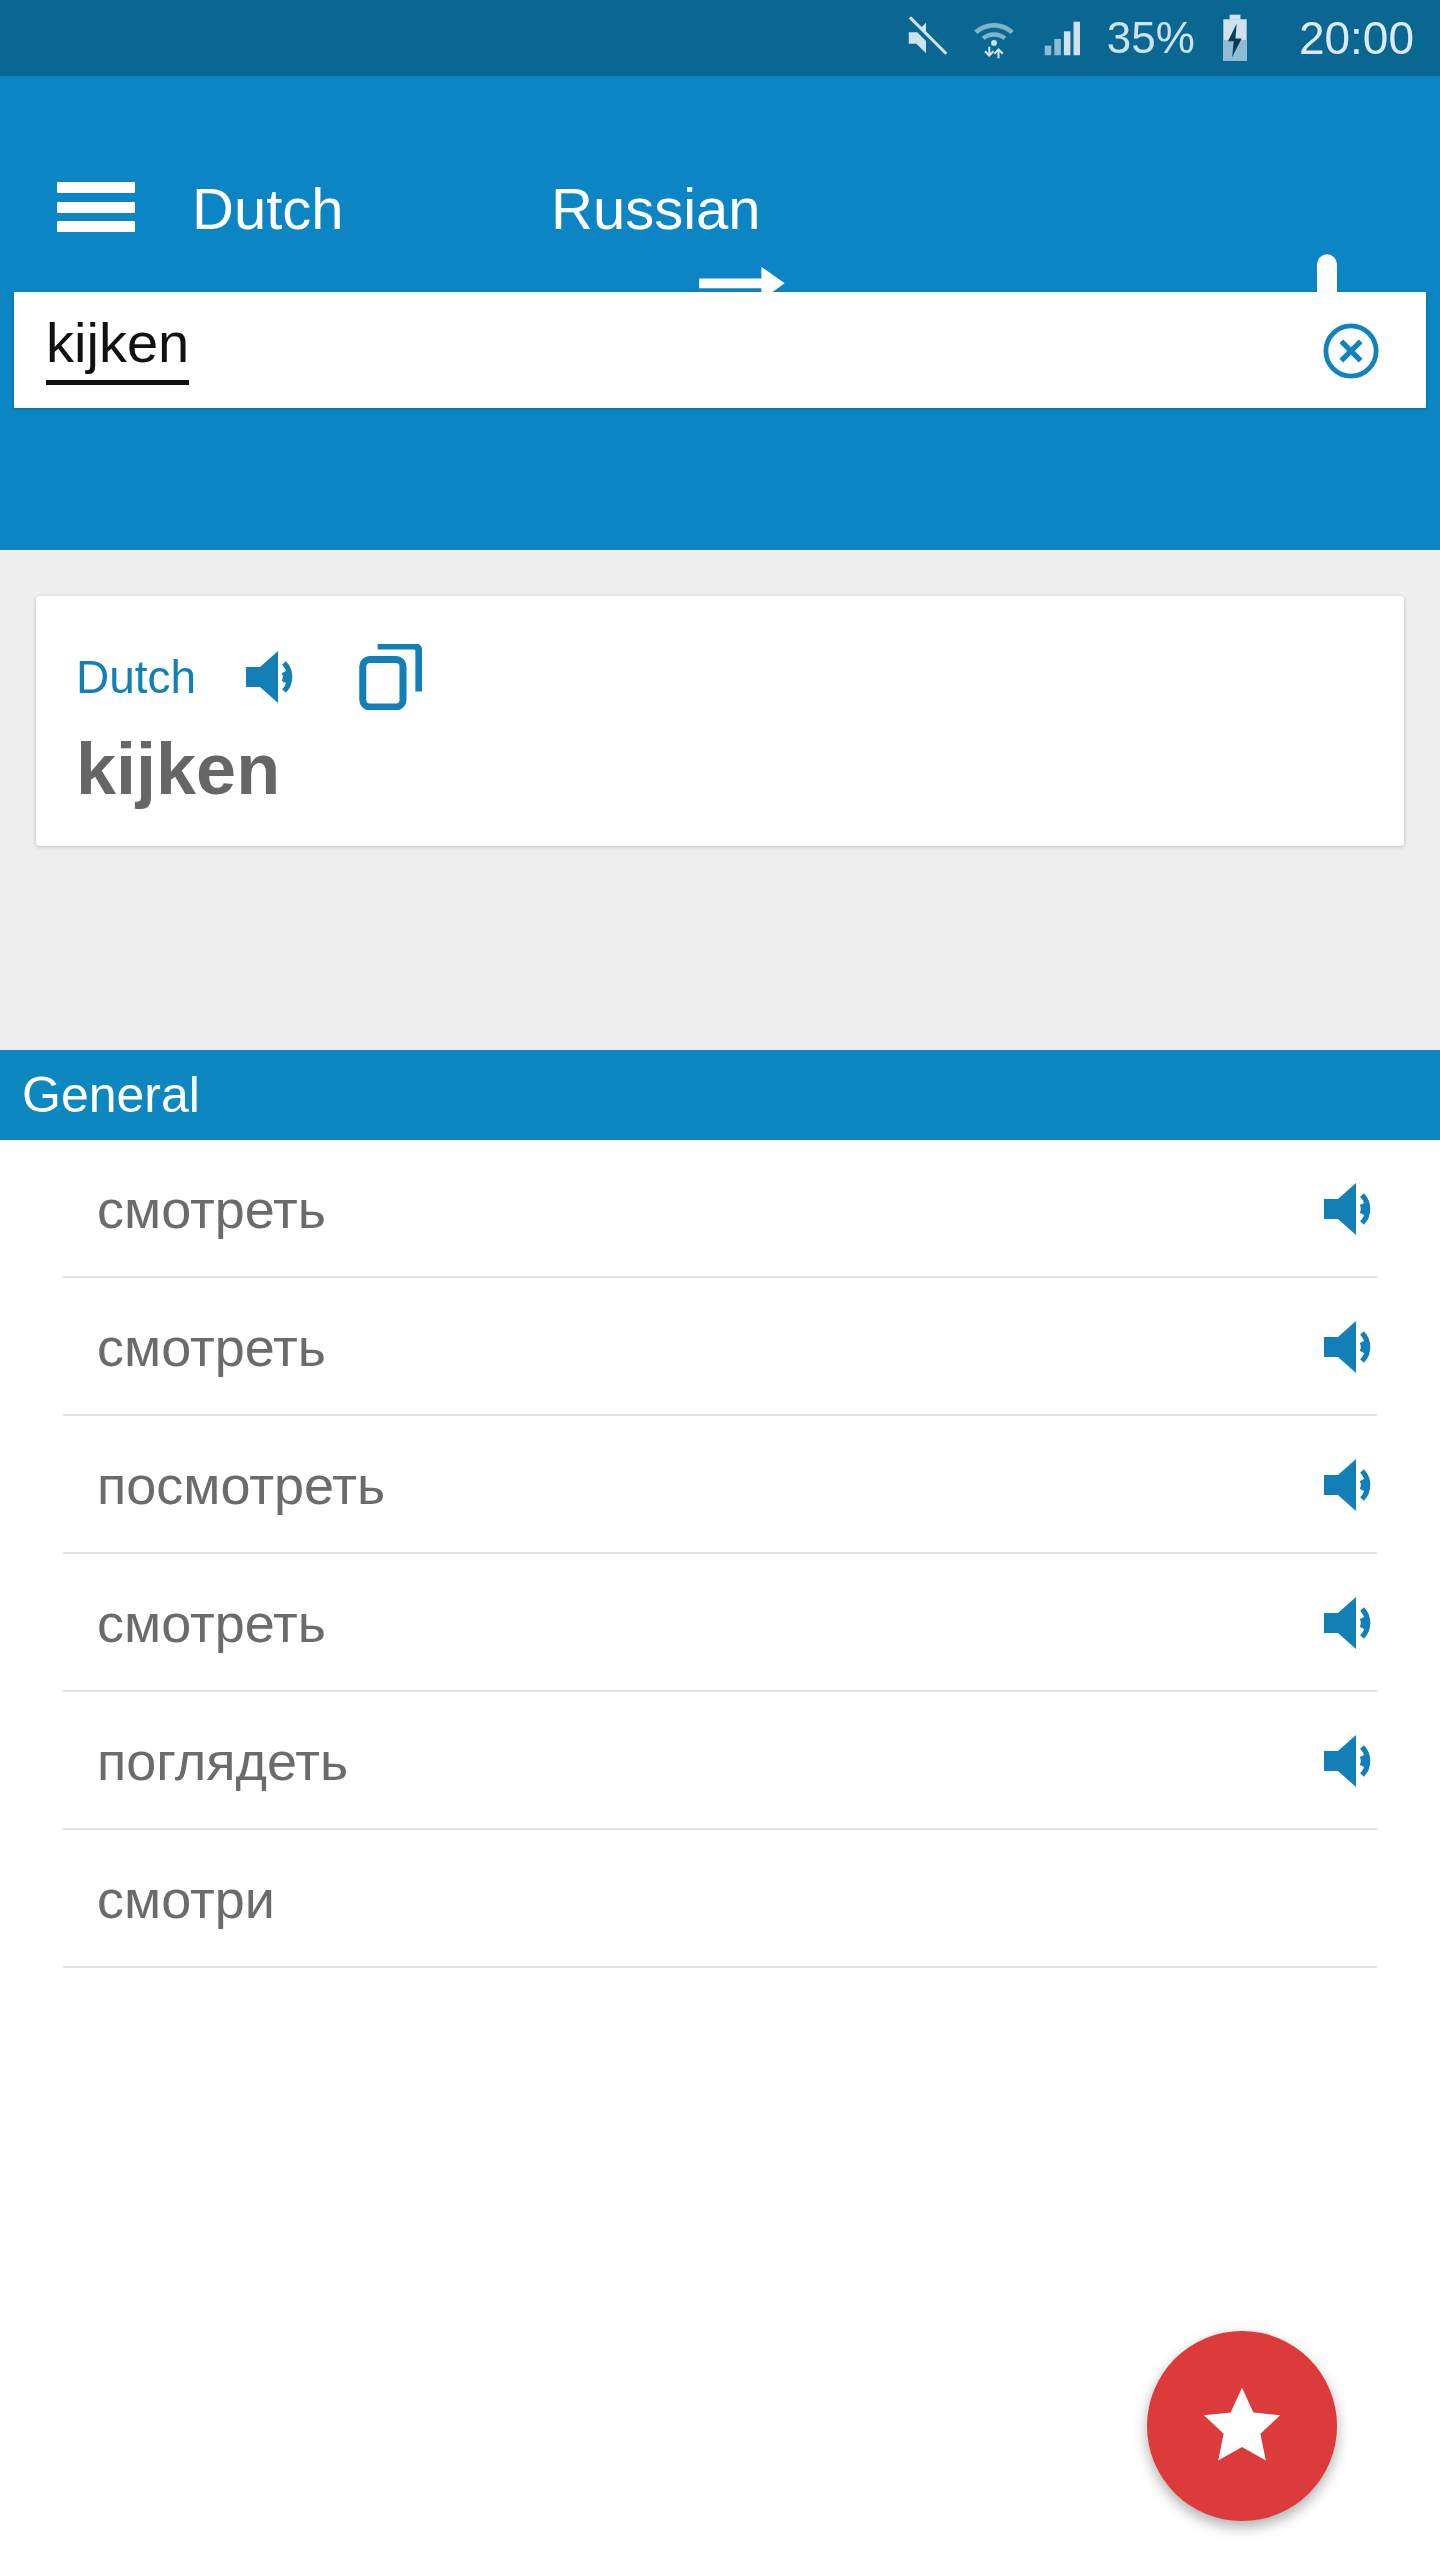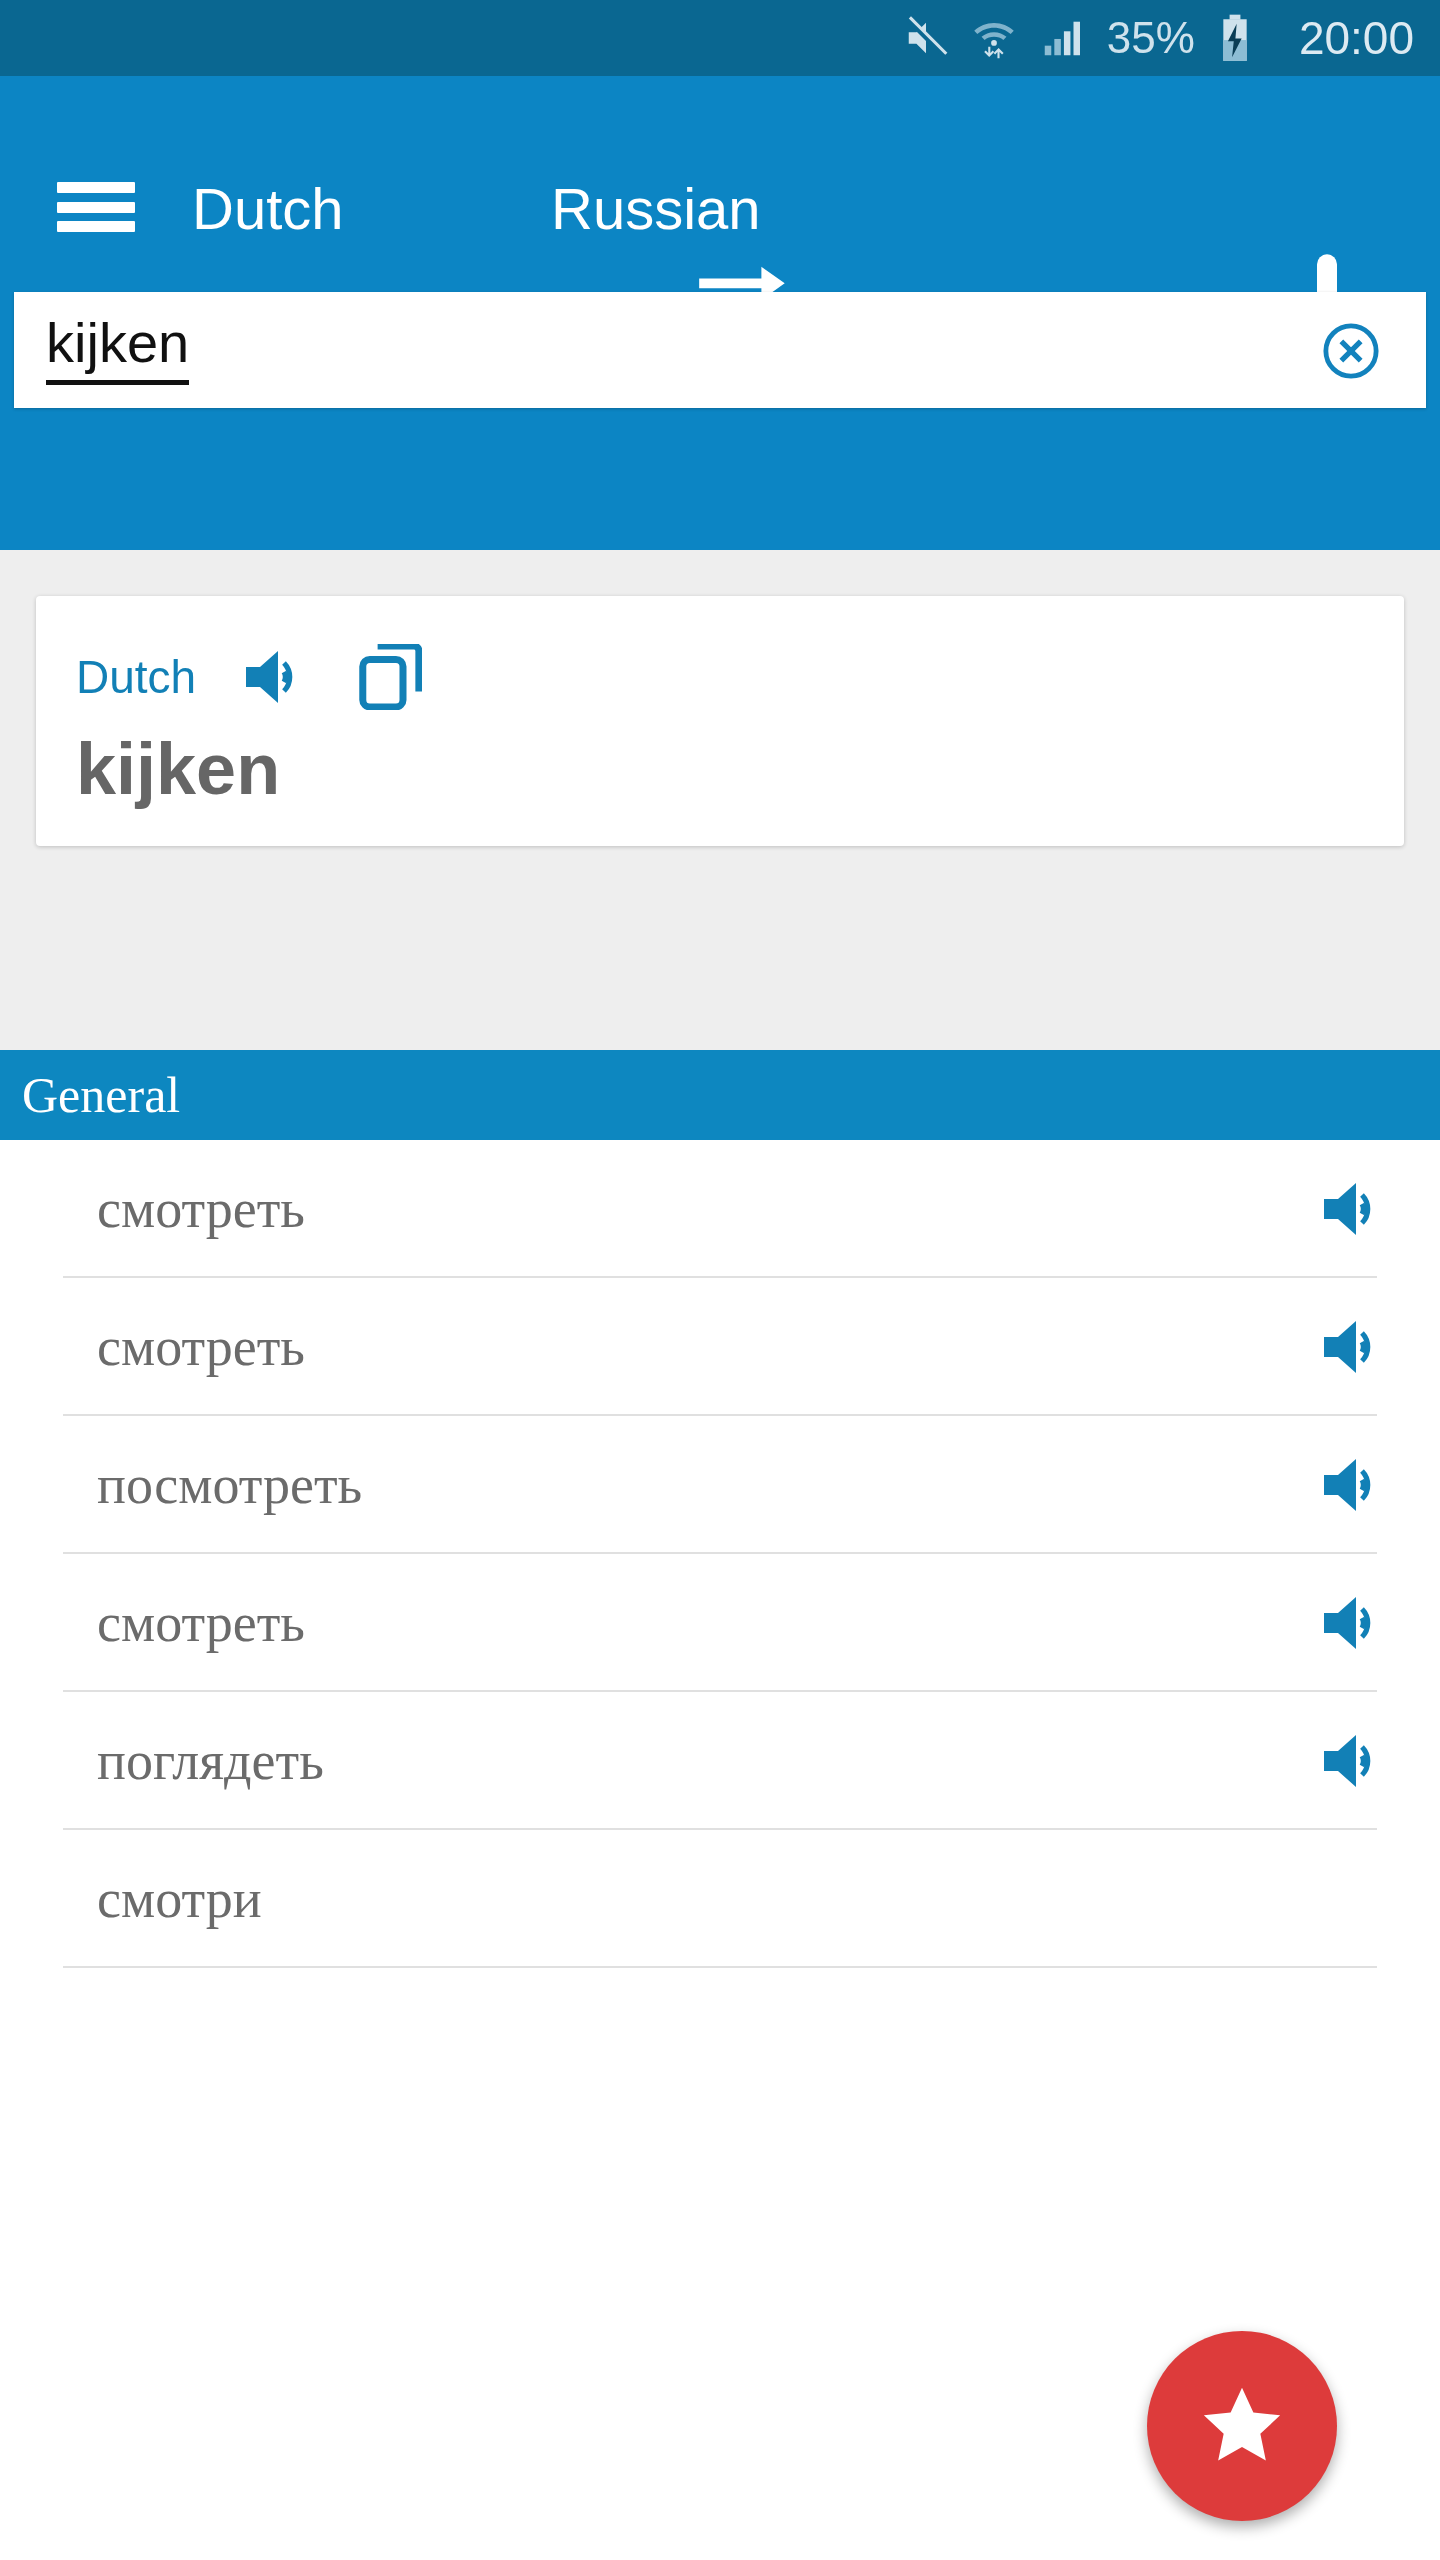--- a/index.html
+++ b/index.html
@@ -197,21 +197,20 @@
     color: #ffffff;
     font-size: 50px;
     line-height: 62px;
   }
   .section-wrap {
     position: absolute;
     left: 0; top: 1050px;
     width: 1440px;
     height: 1510px;
     background: #ffffff;
-    font-family: Liberation Serif, serif;
   }
 
   
   .result-list {
     position: absolute;
     left: 0; top: 90px;
     width: 1440px;
   }
   .result-row {
     position: relative;

